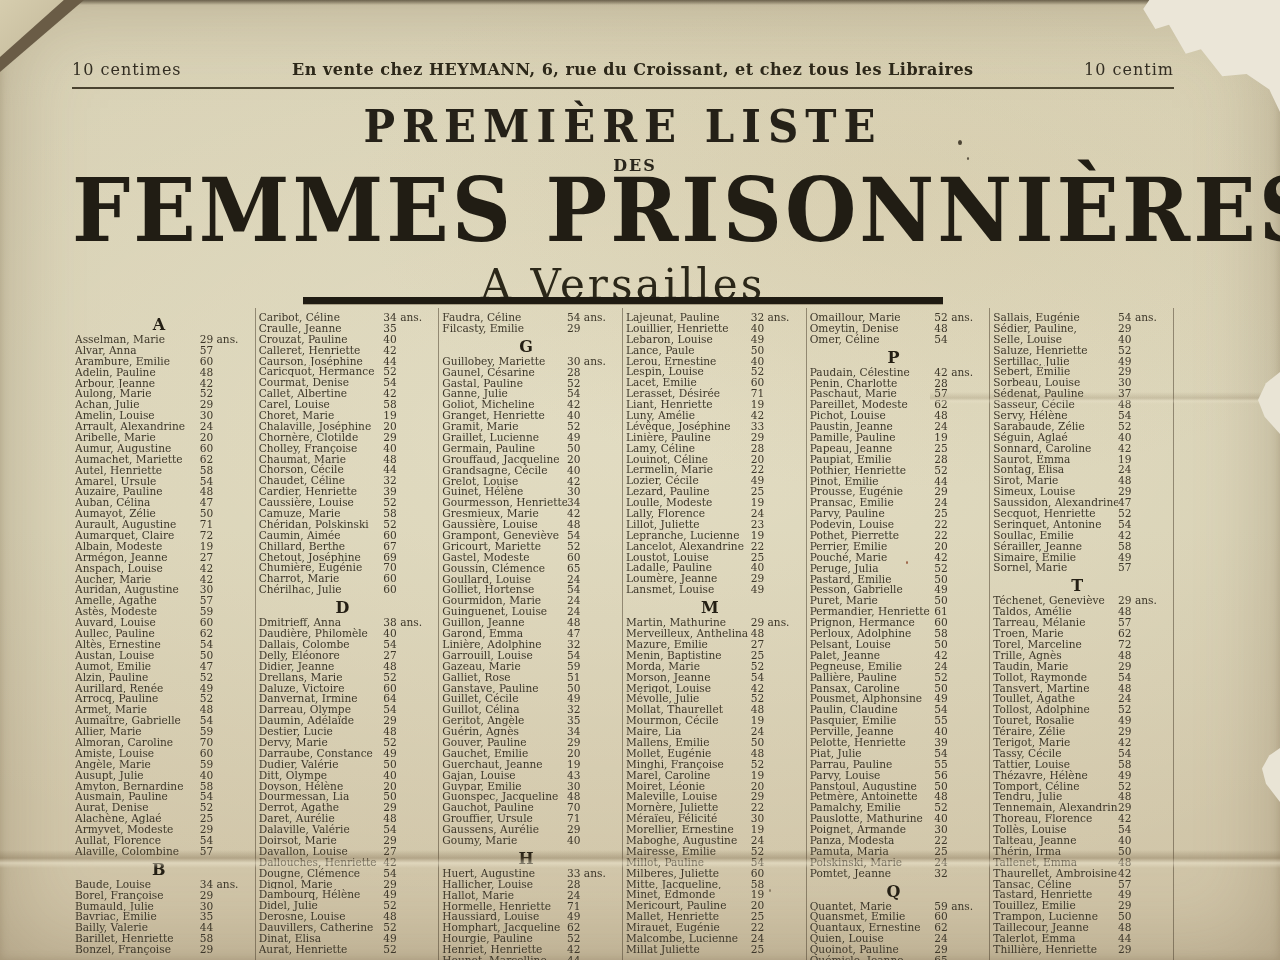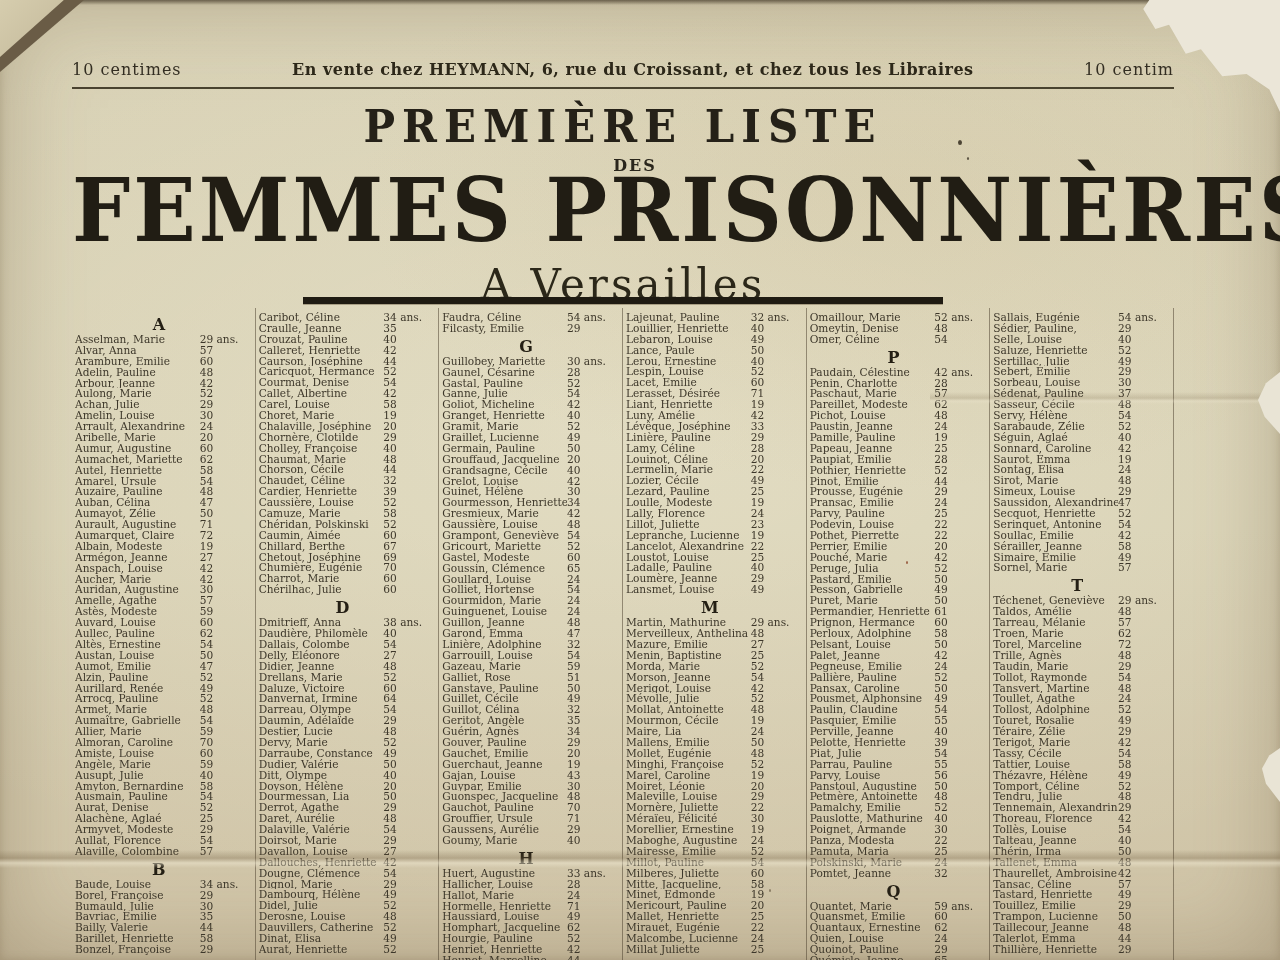--- a/index.html
+++ b/index.html
@@ -893,21 +893,21 @@
           </div>
           <div class="row">
             <span class="nm">Merigot, Louise</span>
             <span class="ag">42</span>
           </div>
           <div class="row">
             <span class="nm">Mévolle, Julie</span>
             <span class="ag">52</span>
           </div>
           <div class="row">
-            <span class="nm">Mollat, Antoinette</span>
+            <span class="nm">Mollat, Thaurellet</span>
             <span class="ag">48</span>
           </div>
           <div class="row">
             <span class="nm">Mourmon, Cécile</span>
             <span class="ag">19</span>
           </div>
           <div class="row">
             <span class="nm">Maire, Lia</span>
             <span class="ag">24</span>
           </div>

